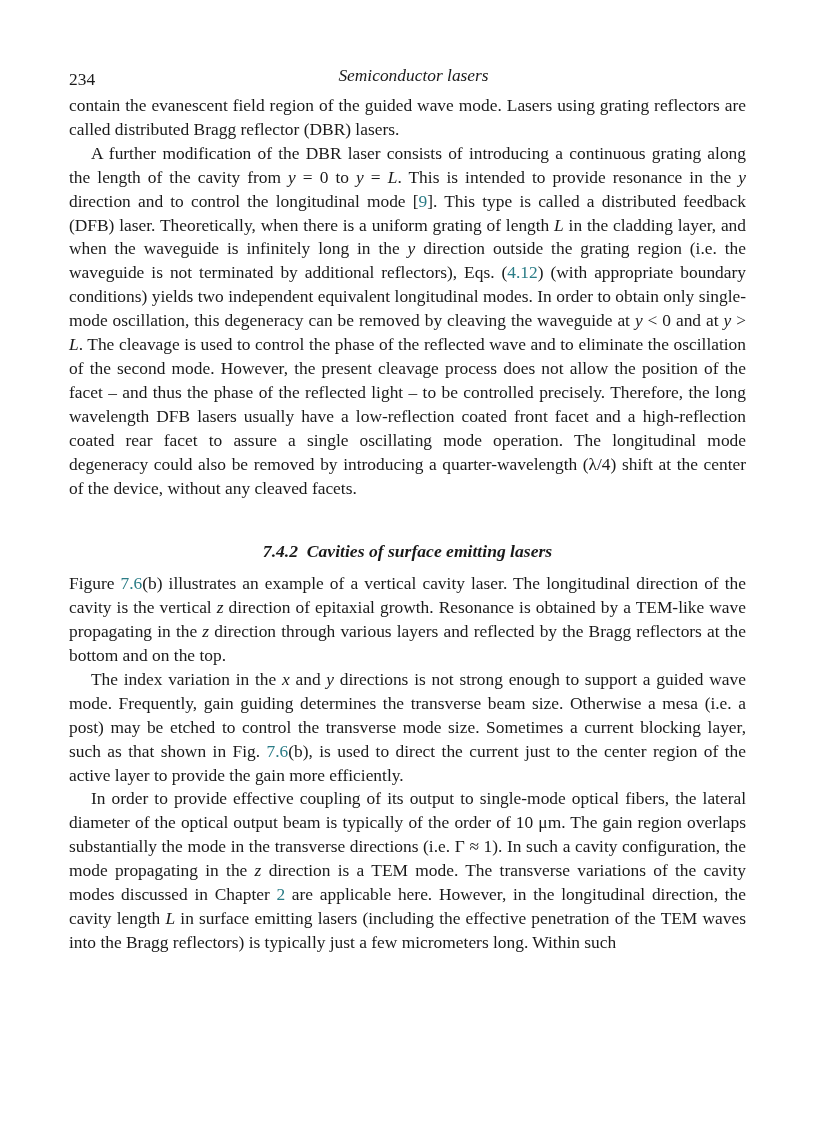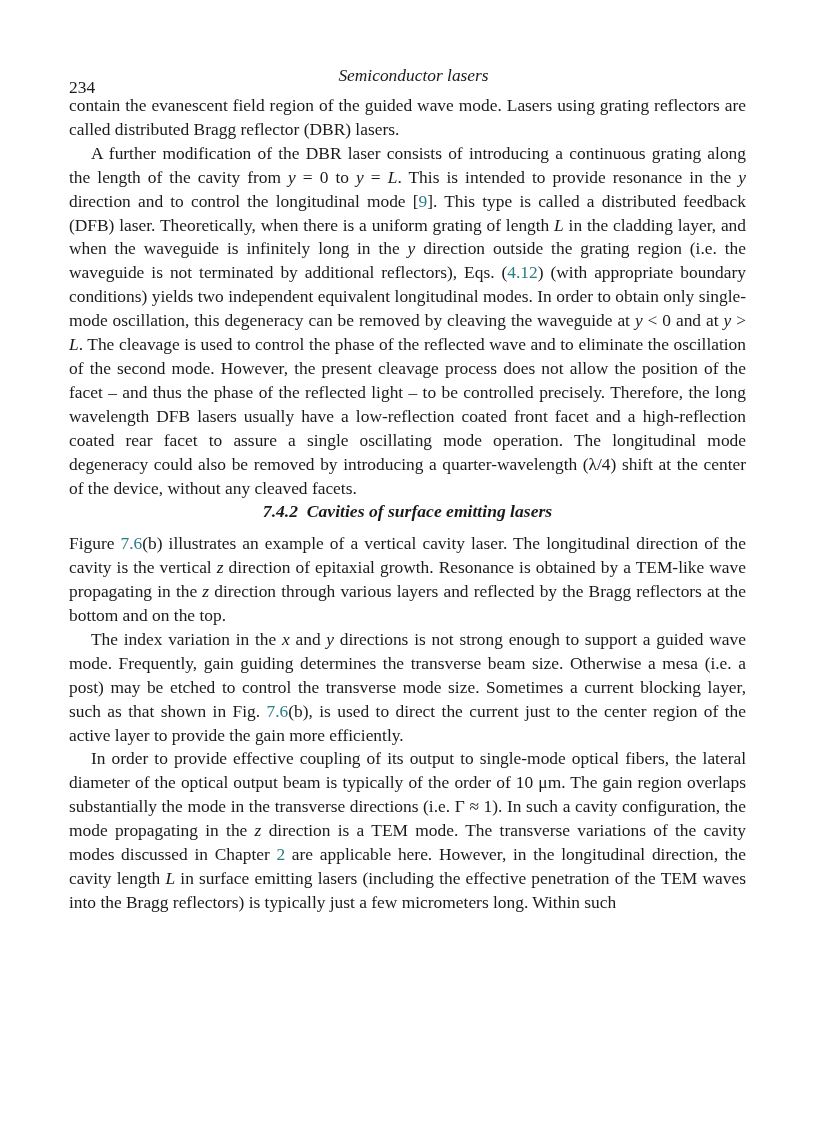--- a/index.html
+++ b/index.html
@@ -3,28 +3,28 @@
   <meta charset="utf-8">
   <style>
     html, body { margin: 0; padding: 0; background: #ffffff; }
     body { width: 816px; height: 1123px; position: relative; overflow: hidden; }
     .page {
       position: absolute; left: 69px; top: 64px; width: 677px;
       font-family: "Liberation Serif", serif; color: #1a1a1a;
       font-size: 17.4px; line-height: 23.9px;
     }
     .running-head { position: relative; height: 24px; margin-bottom: 6px; }
-    .page-number { position: absolute; left: 0; top: 12px; }
+    .page-number { position: absolute; left: 0; top: 4px; }
     .running-title { position: absolute; left: 12px; right: 0; top: 0; text-align: center; font-style: italic; }
     p { margin: 0; text-align: justify; }
     p.indent { text-indent: 22px; }
     .link { color: #2a7c86; }
     .sec-head {
       text-align: center; font-weight: bold; font-style: italic;
-      margin-bottom: 8px; font-size: 17.6px;
+      margin-top: 40px; margin-bottom: 8px; font-size: 17.6px;
     }
     i { font-style: italic; }
   </style>
 </head>
 <body>
 
 <div class="page">
   <div class="running-head">
     <span class="page-number">234</span>
     <span class="running-title">Semiconductor lasers</span>

